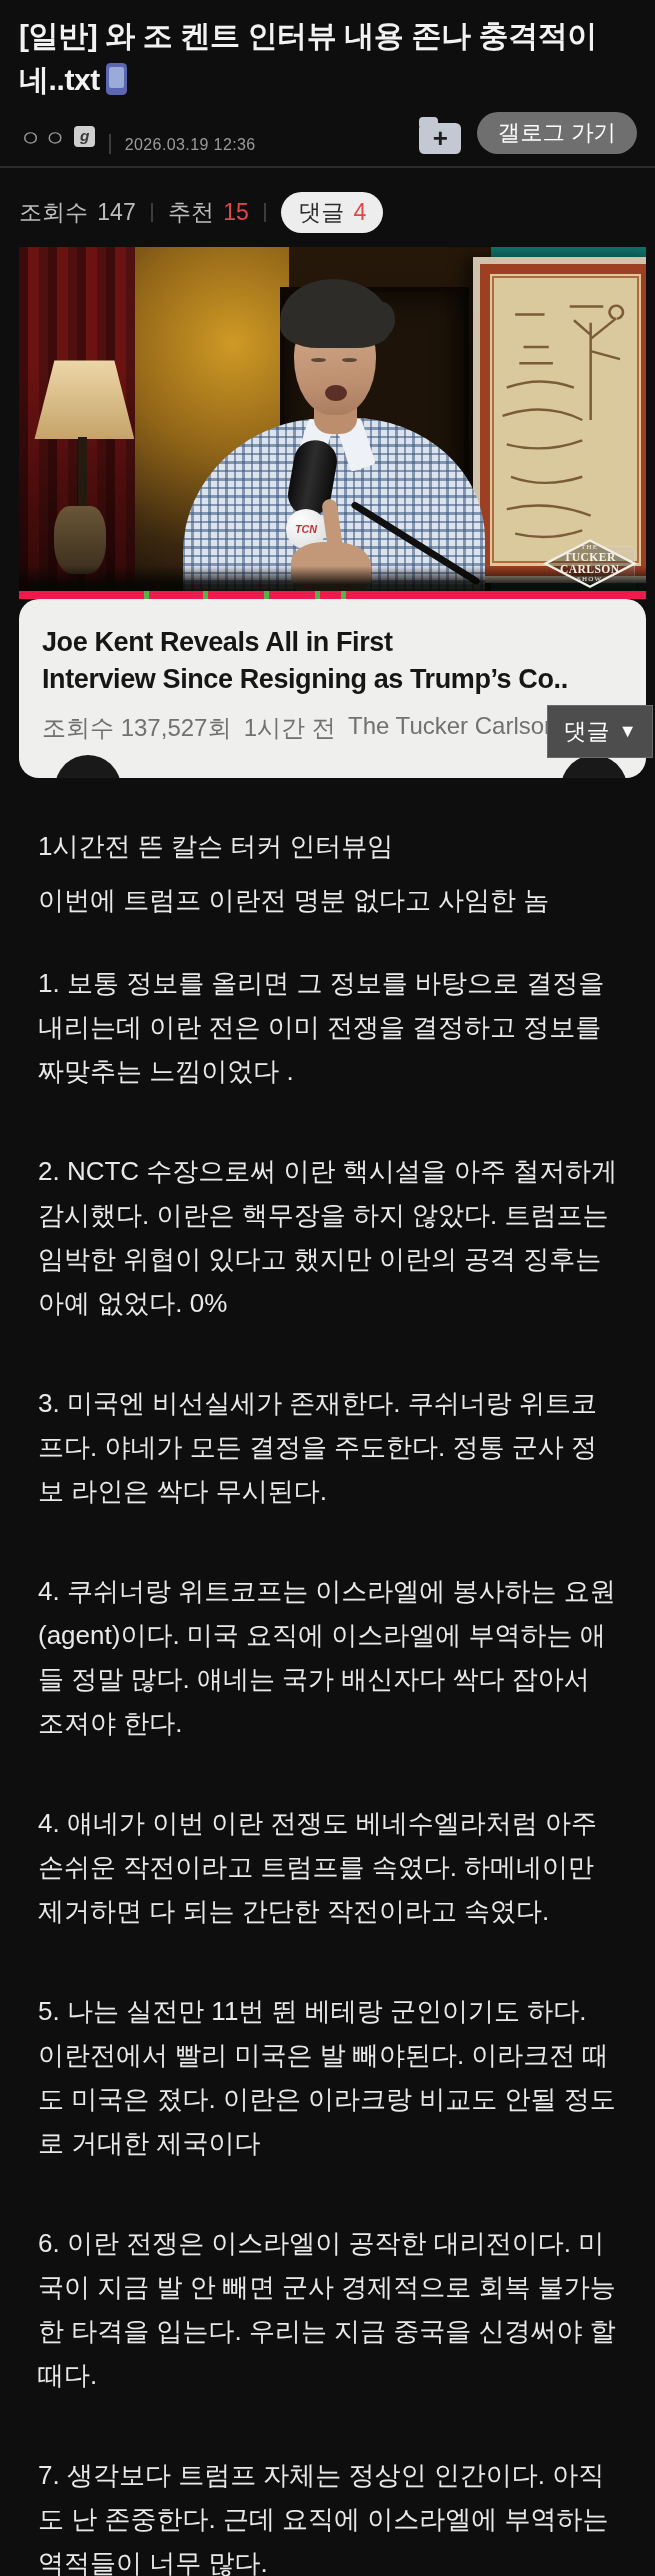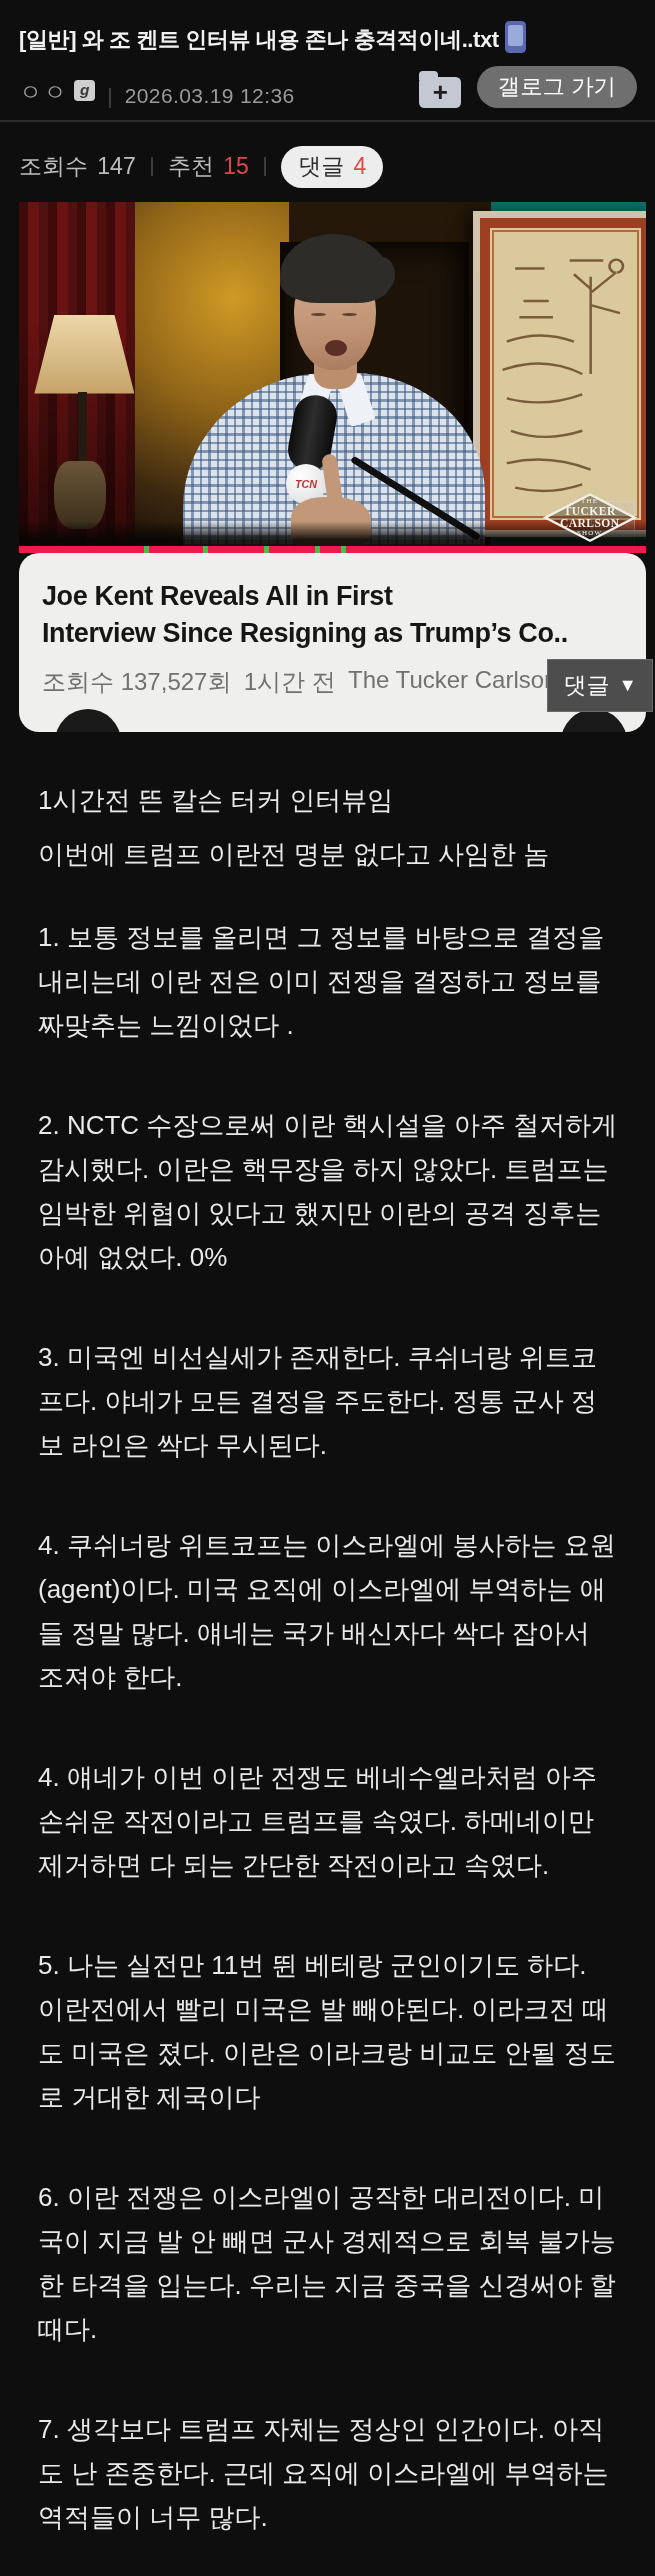--- a/index.html
+++ b/index.html
@@ -1,35 +1,35 @@
 <!DOCTYPE html>
 <html style="font-size:12.3px"><head>
 <meta charset="utf-8">
 <style>
   html,body { margin:0; padding:0; background:#0e0e0e; }
   .page { width:656px; height:2576px; overflow:hidden; background:#0e0e0e;
           font-family:"Liberation Sans", sans-serif; position:relative; }
   .inner { padding:15.4px 19px 0 19px; }
 
   
-  .post-title { color:#f2f2f2; font-size:22px; font-weight:700; line-height:1.42;
+  .post-title { color:#f2f2f2; font-size:30px; font-weight:700; line-height:1.42;
                 letter-spacing:-0.4px; word-break:break-all; }
   .phone-icon { display:inline-block; width:21px; height:32px; background:#5b67b0;
                 border-radius:4.6px; position:relative; top:5.4px; margin-left:6.2px; }
   .phone-icon::before { content:""; position:absolute; left:3.1px; right:3.1px; top:3.9px; bottom:7px;
                 background:#9aabda; border-radius:2.3px; }
 
   .author-row { display:flex; align-items:flex-end; margin-top:12.3px; height:40px; }
   .author-name { color:#9a9a9a; font-size:23px; letter-spacing:1.5px; }
   .gallog-badge { width:21px; height:21px; background:#cfcfcf; border-radius:3.9px;
                   display:flex; align-items:center; justify-content:center;
                   color:#3a3a3a; font-size:15.4px; font-weight:700; font-style:italic;
                   margin-left:6.2px; position:relative; top:-7px; }
   .vbar { width:1.5px; height:20px; background:#3c3c3c; margin:0 14px; }
-  .post-date { color:#9a9a9a; font-size:21px; letter-spacing:0.4px; }
+  .post-date { color:#9a9a9a; font-size:16px; letter-spacing:0.4px; }
   .flex-spacer { flex:1; }
   .folder-btn { width:42px; height:31px; background:#c3c8d2; border-radius:5.4px;
                 position:relative; margin-right:15.4px; }
   .folder-btn::before { content:""; position:absolute; top:-6.2px; left:0; width:18.5px; height:9.3px;
                 background:#c3c8d2; border-radius:3.9px 3.9px 0 0; }
   .folder-btn::after { content:"+"; position:absolute; inset:0; display:flex;
                 align-items:center; justify-content:center;
                 color:#1d1d1d; font-size:26px; font-weight:700; line-height:1; }
   .gallog-btn { height:42px; padding:0 21px; background:#6f6f6f; border-radius:21.6px;
                 color:#ffffff; font-size:22.4px; display:flex; align-items:center; }

